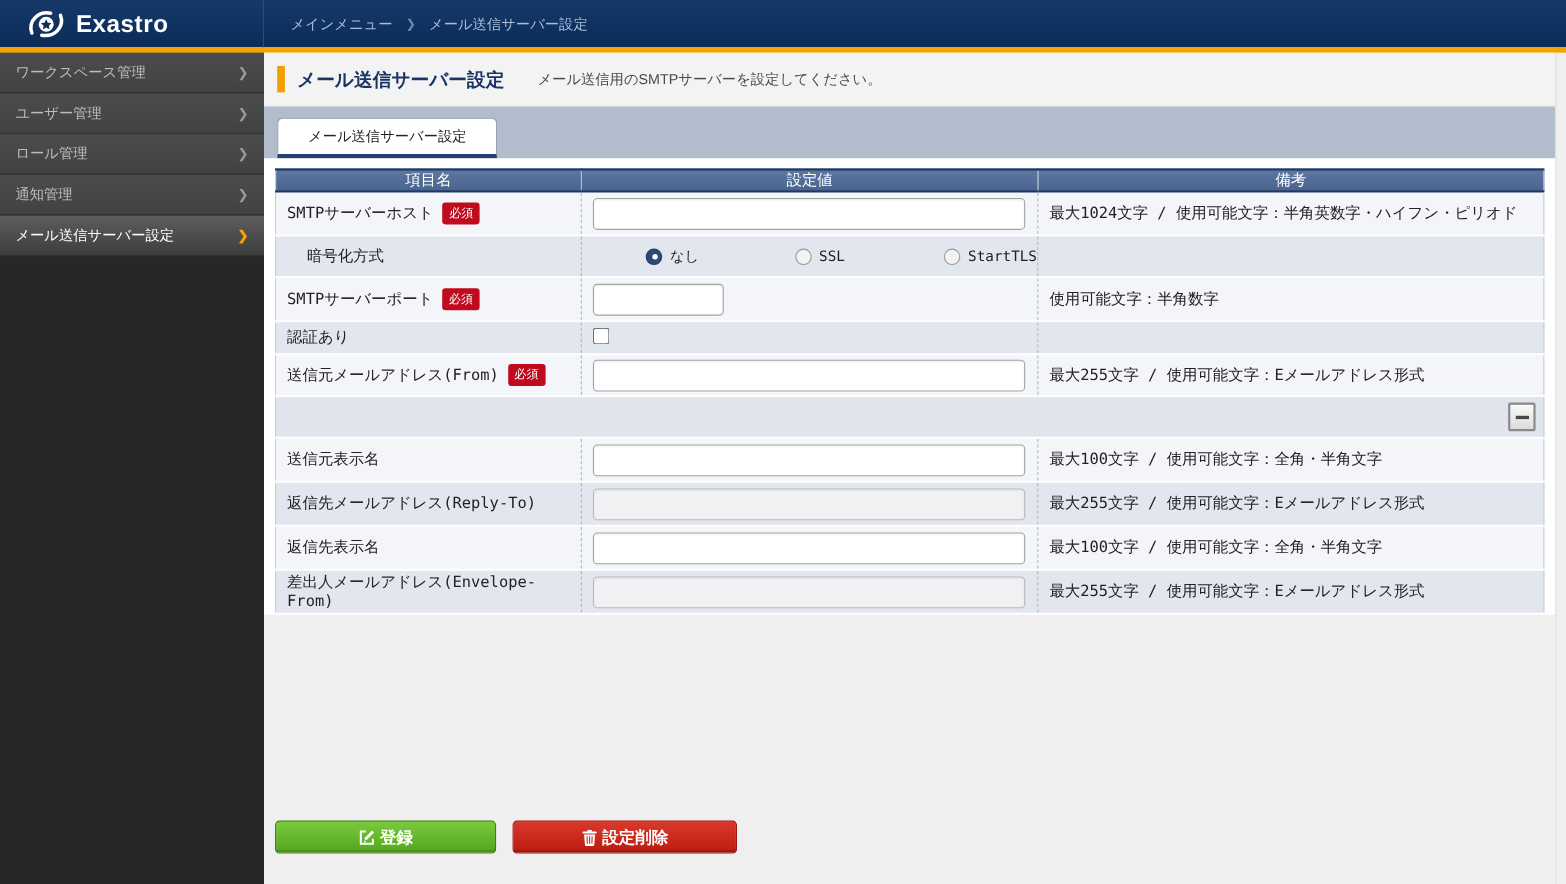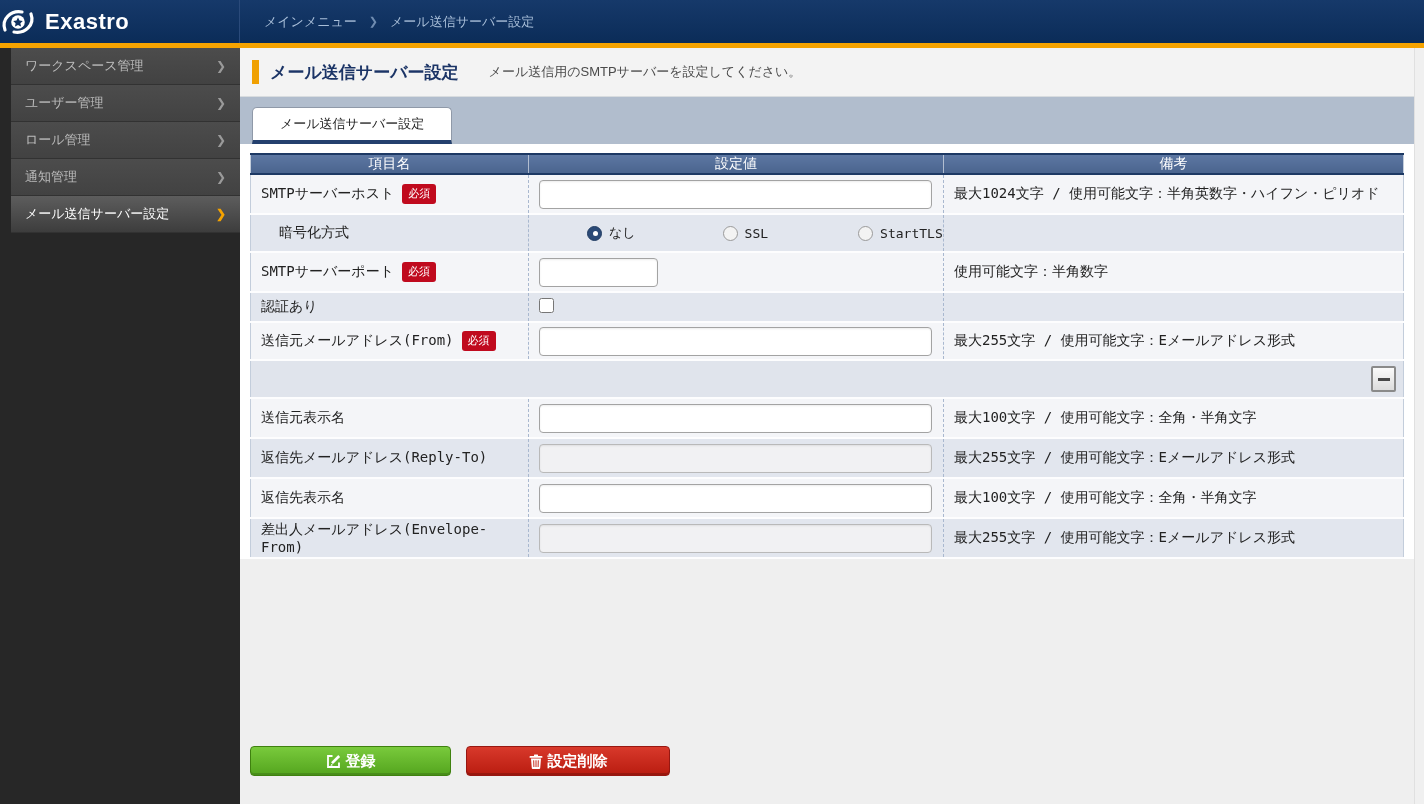--- a/index.html
+++ b/index.html
@@ -2,34 +2,34 @@
 <html><head>
 <meta charset="utf-8">
 <style>
   * { margin:0; padding:0; box-sizing:border-box; }
   html,body { width:1424px; height:804px; overflow:hidden; }
   body { font-family:"Liberation Sans", sans-serif; background:#efefef; }
 
   
   .topbar { height:48px; display:flex; align-items:stretch;
     background:linear-gradient(#16396a,#0b2c58); border-bottom:5px solid #f5a300; }
-  .logo-zone { width:240px; display:flex; align-items:center; 
+  .logo-zone { width:240px; display:flex; align-items:center; padding-left:24px;
     border-right:1px solid #2a4a7a; }
   .logo-text { color:#fff; font-size:22px; font-weight:bold; margin-left:9px; letter-spacing:.5px; }
   .breadcrumb { flex:1; display:flex; align-items:center; padding-left:24px; font-size:13px; }
   .crumb { color:#a9bfd9; }
   .crumb-sep { color:#6f8cb0; margin:0 12px; font-size:11px; }
   .user-zone { display:flex; align-items:center; padding-right:22px; color:#fff; font-size:13px; }
   .user-zone svg { margin-right:7px; }
 
   
   .page-body { display:flex; height:756px; }
 
   
-  .sidebar { width:240px; background:#272727;padding-left:11px; }
+  .sidebar { width:240px; background:#272727; }
   .side-item { height:37px; display:flex; align-items:center; justify-content:space-between;
     padding:0 14px; background:linear-gradient(#4c4c4c,#424242); border-bottom:1px solid #323232;
     color:#bcbcbc; font-size:13px; cursor:pointer; }
   .side-item .chev { color:#9a9a9a; font-size:12px; }
   .side-item.active { background:linear-gradient(#5d5d5d,#3d3d3d); color:#ffffff; }
   .side-item.active .chev { color:#f5a300; font-weight:bold; }
 
   
   .main { width:1174px; display:flex; flex-direction:column; background:#efefef; }
 

